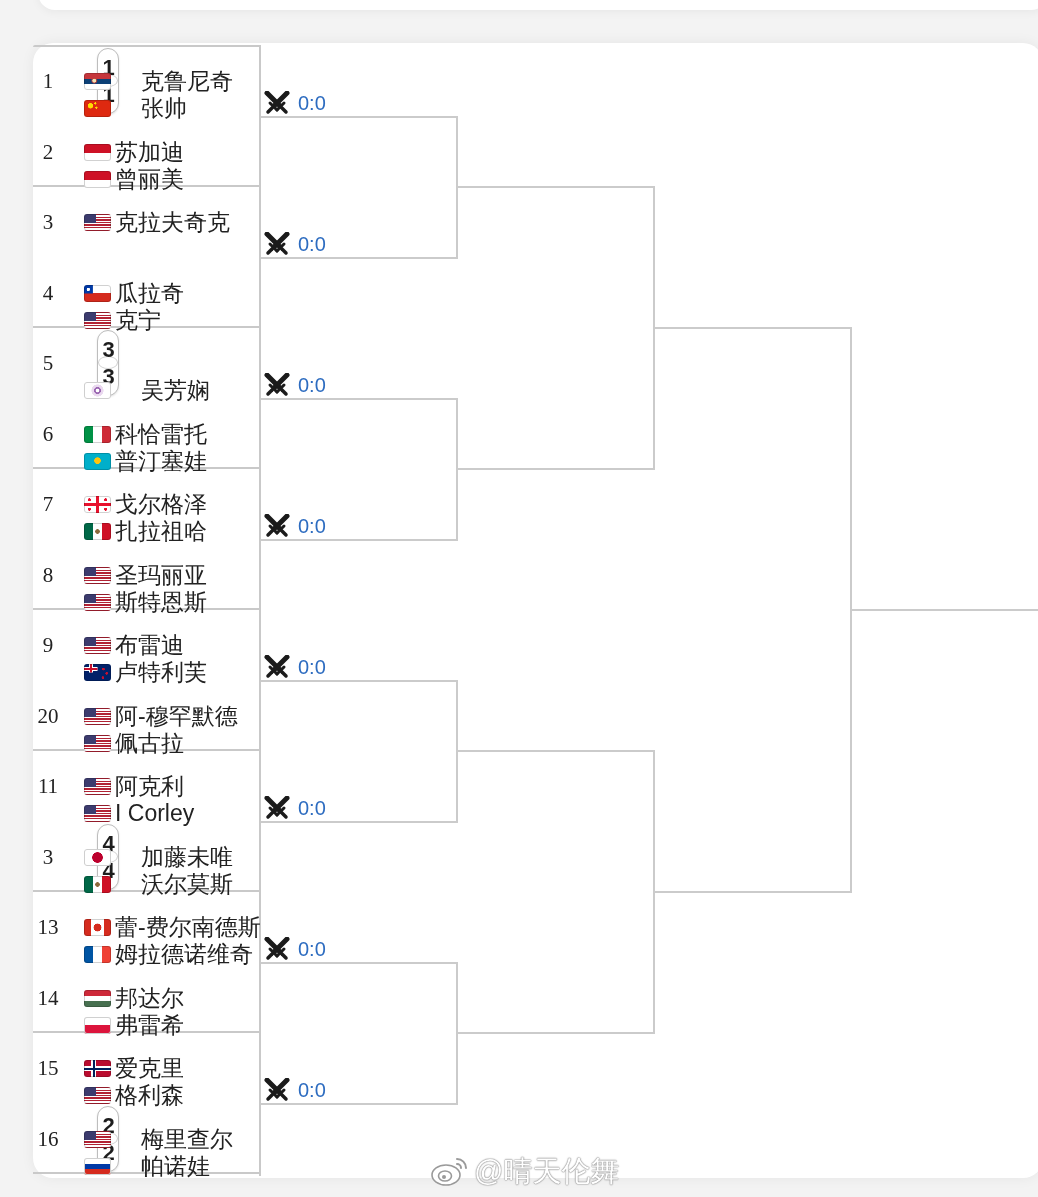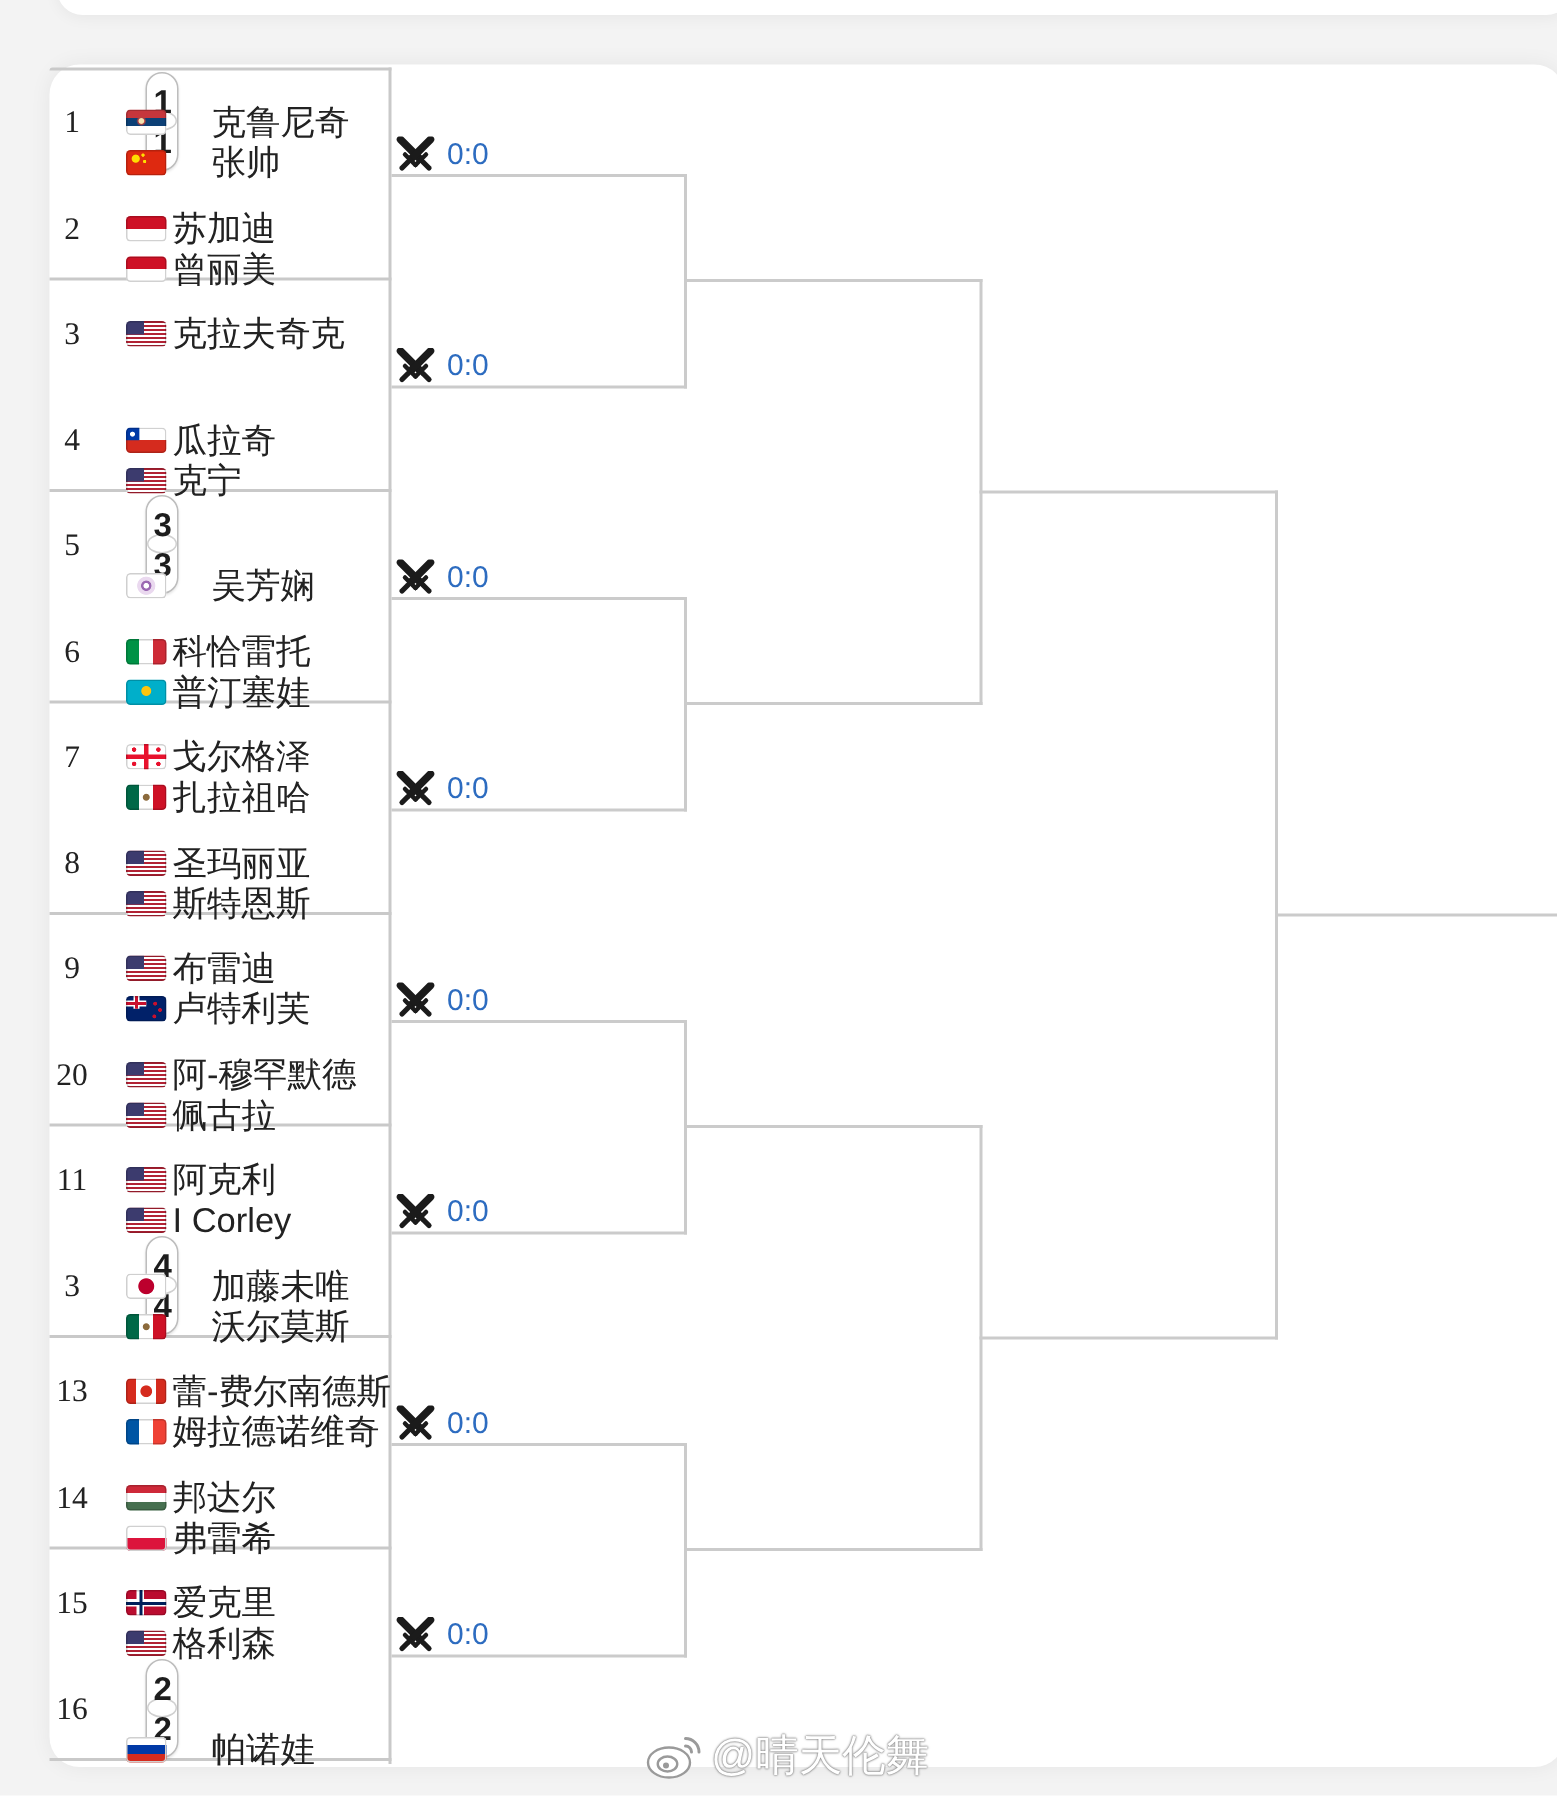--- a/index.html
+++ b/index.html
@@ -263,20 +263,24 @@
     <span class="name">格利森</span>
   </div>
 </div>
 
 <div class="row seeded" style="top:1103.5px">
   <div class="rownum">16</div>
   <div class="seed-pill"></div>
   <div class="seed-knot"></div>
   <div class="seed-num s1">2</div>
   <div class="seed-num s2">2</div>
+  <div class="player p1">
+    <span class="flag" data-flag="USA"></span>
+    <span class="name">梅里查尔</span>
+  </div>
   <div class="player p2">
     <span class="flag" data-flag="RUS"></span>
     <span class="name">帕诺娃</span>
   </div>
 </div>
 
 <div class="line" style="left:261px;top:116px;width:197px;height:2px"></div>
 <div class="line" style="left:261px;top:257px;width:197px;height:2px"></div>
 <div class="line" style="left:261px;top:398px;width:197px;height:2px"></div>
 <div class="line" style="left:261px;top:539px;width:197px;height:2px"></div>

